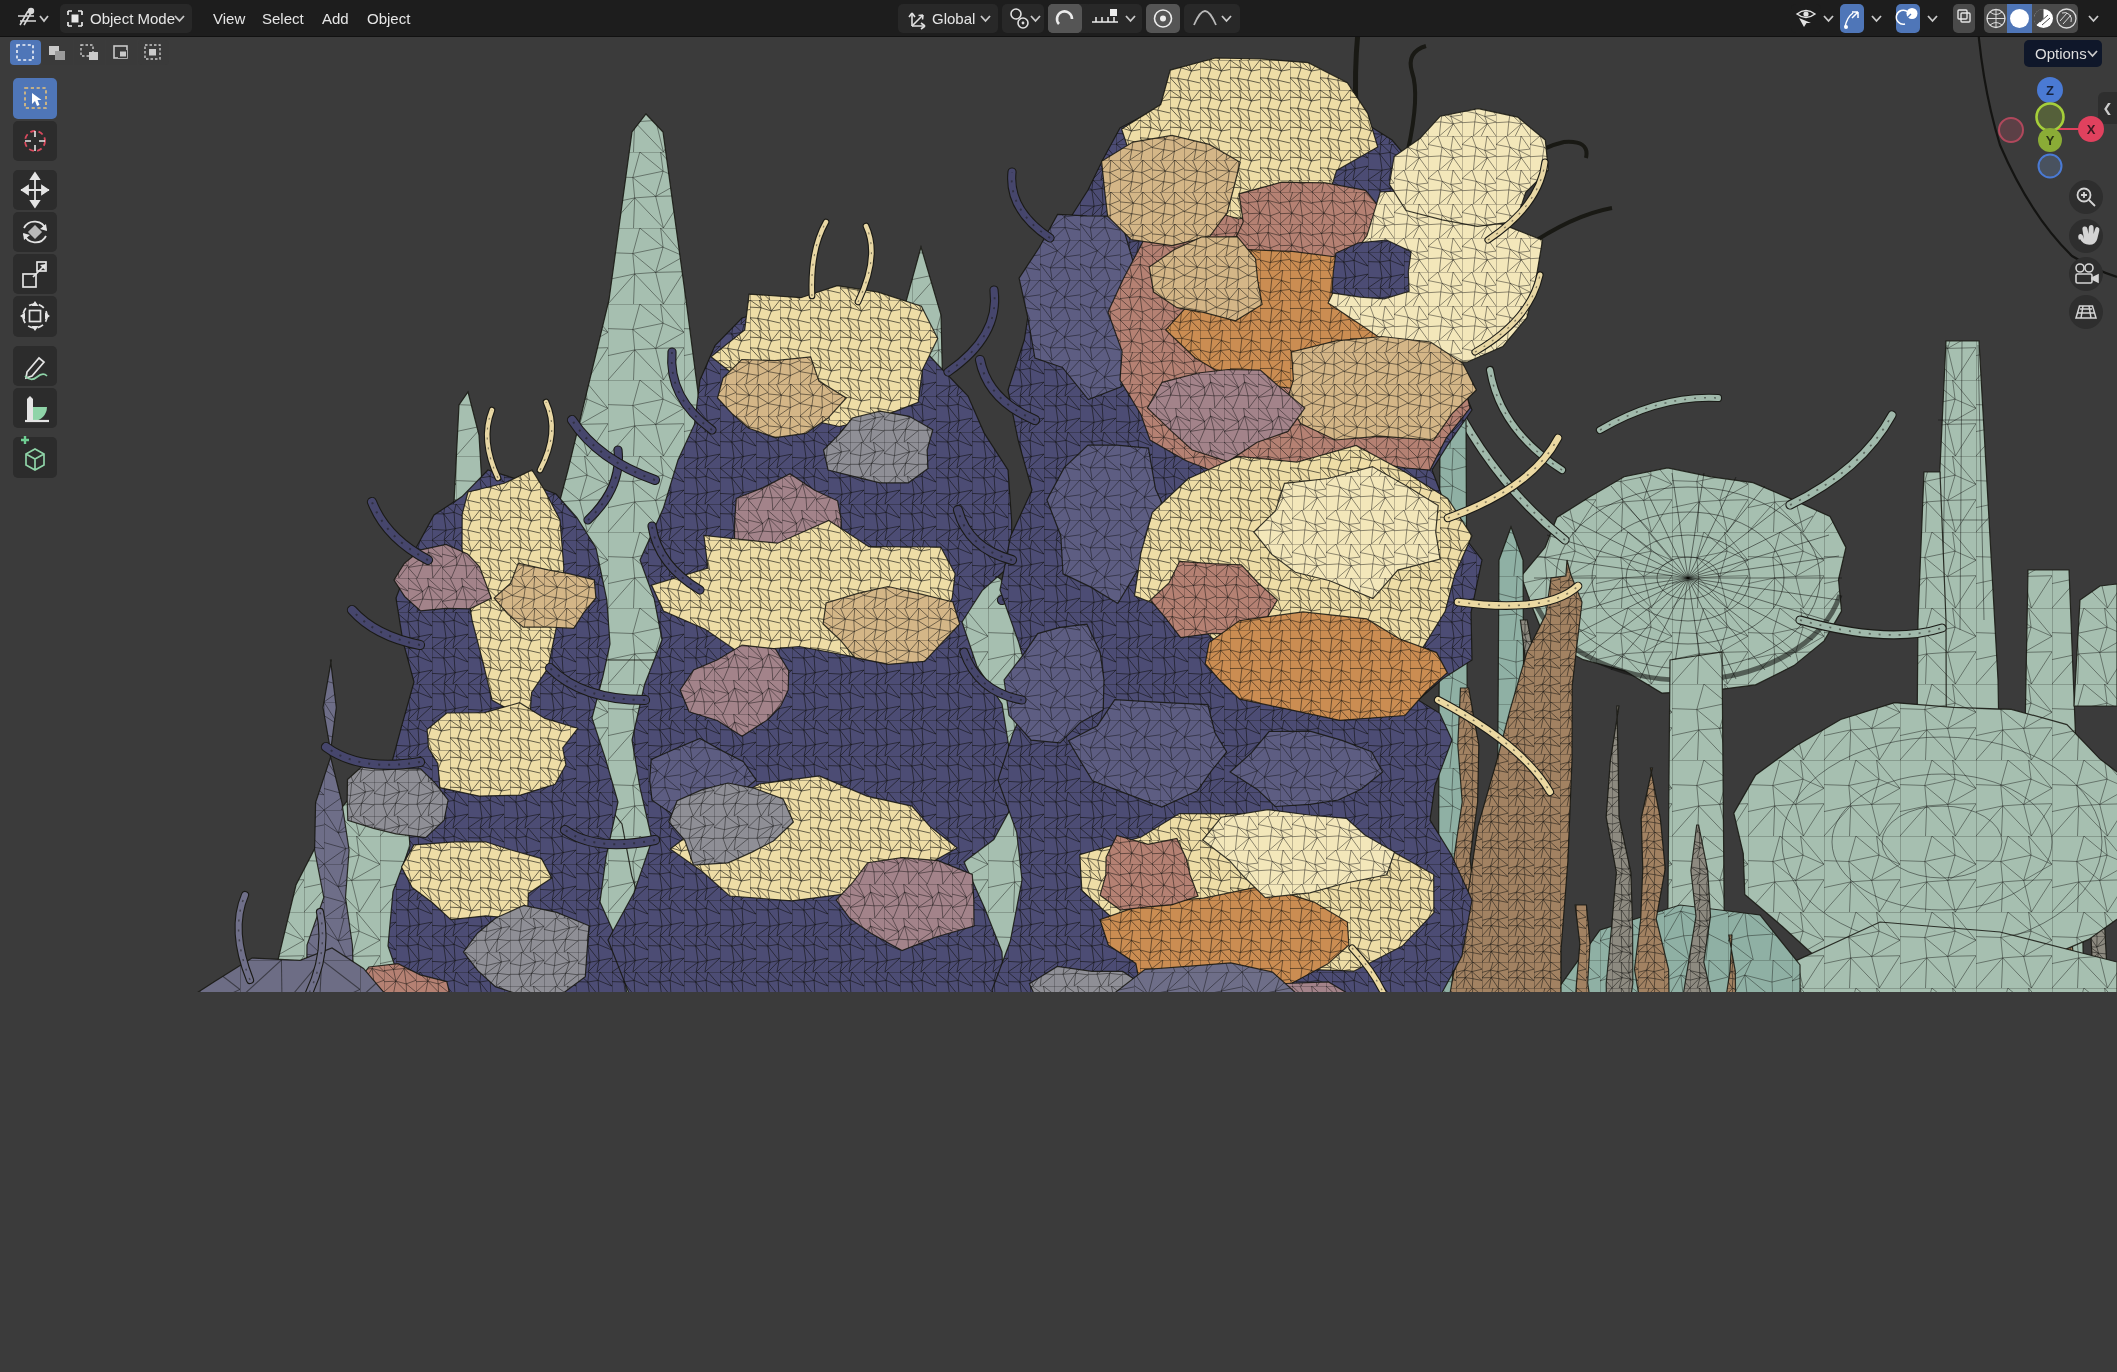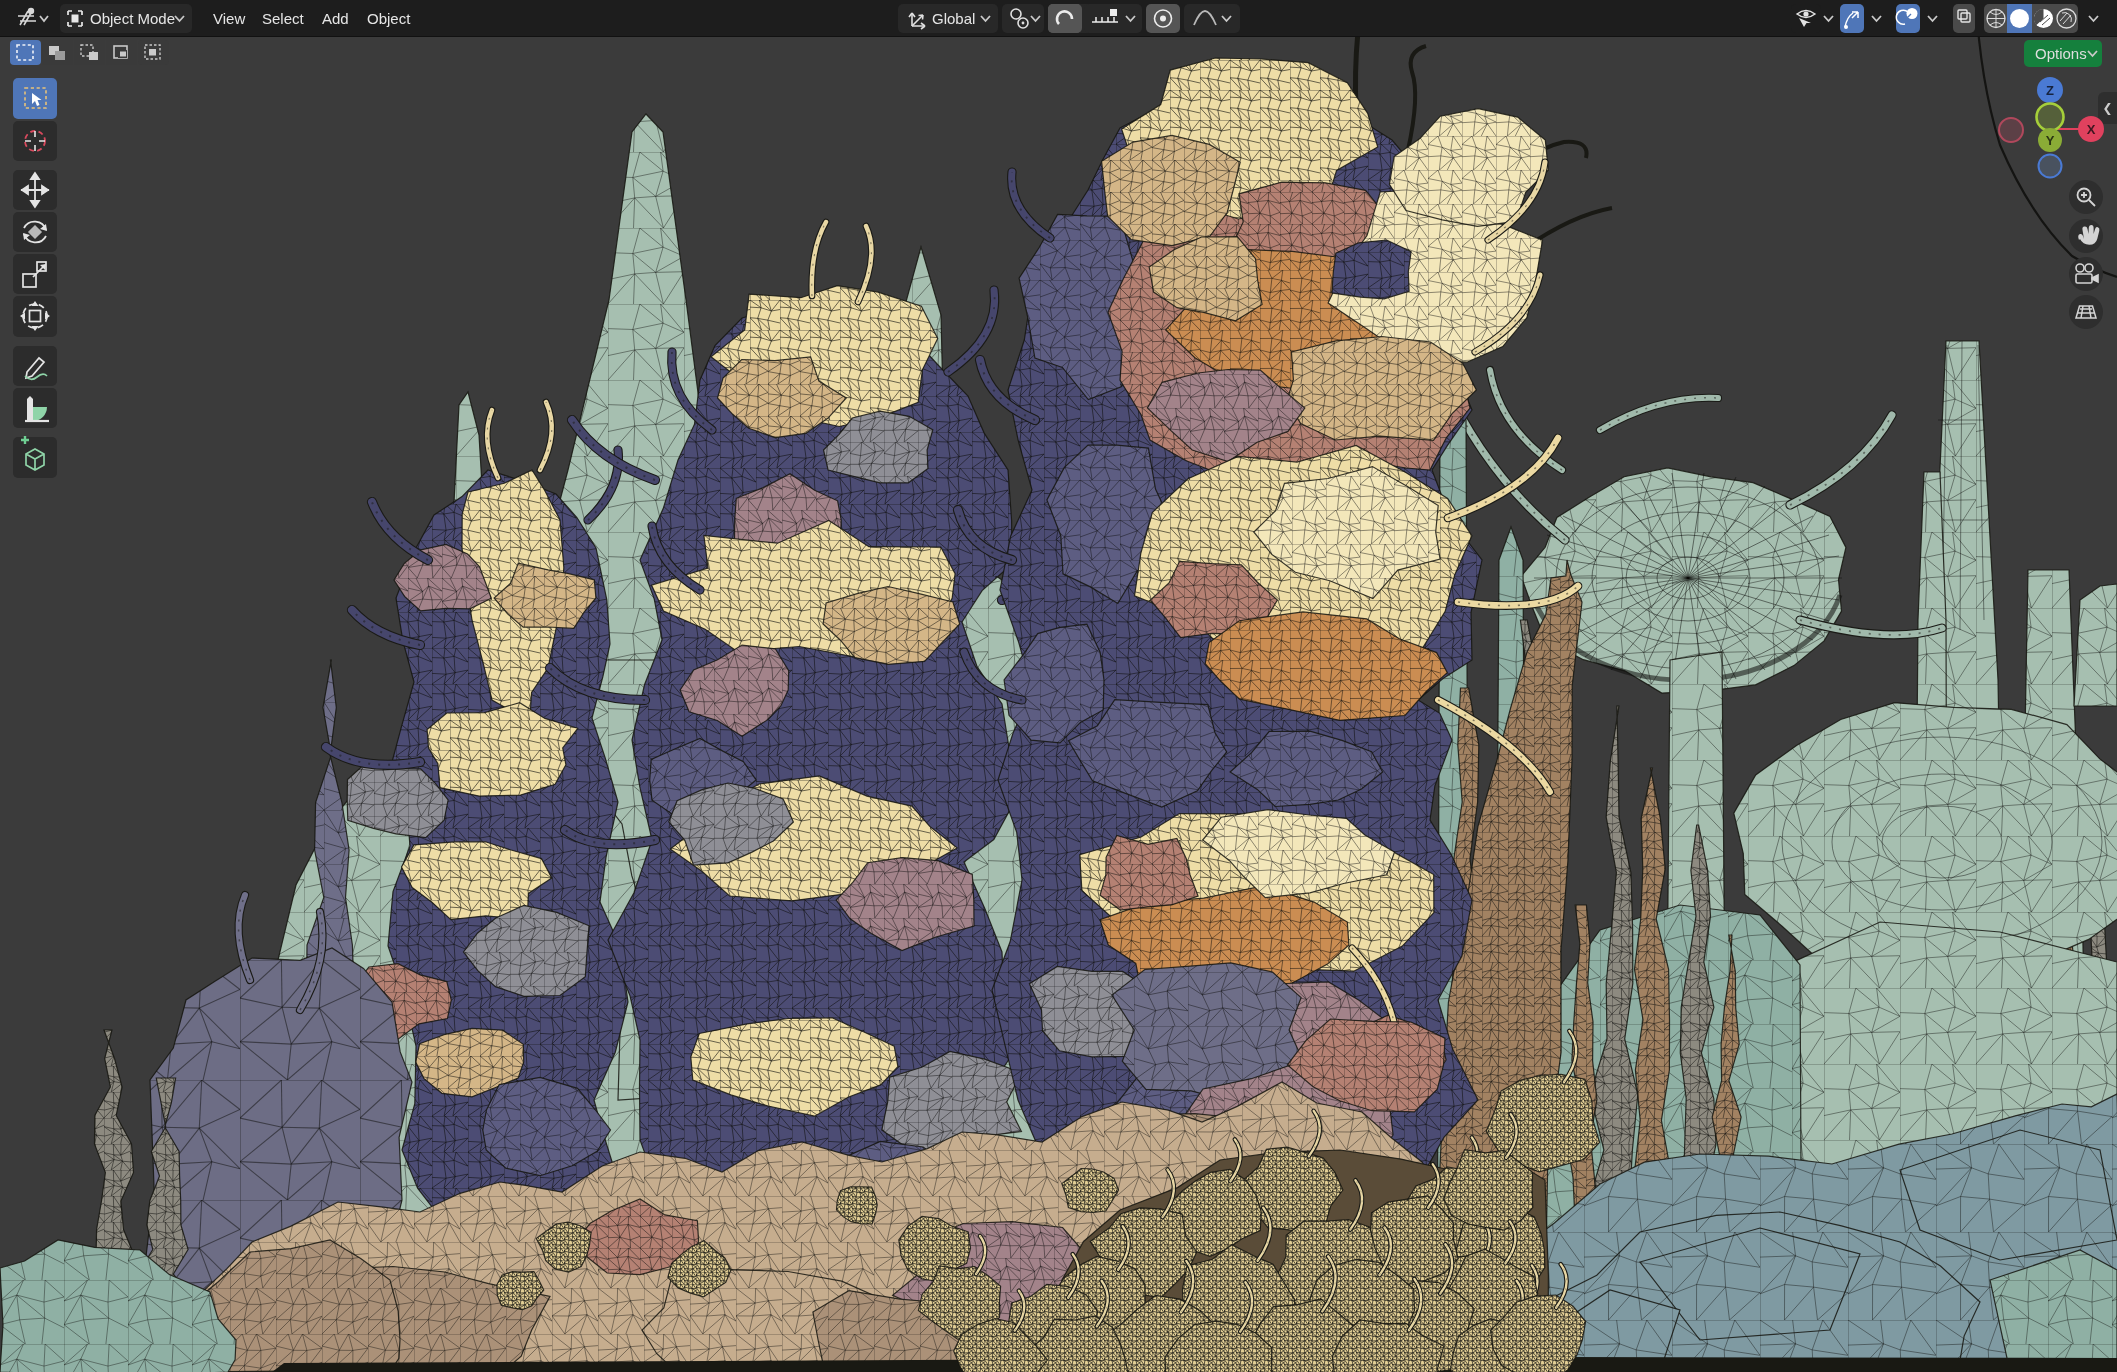--- a/index.html
+++ b/index.html
@@ -1,18 +1,18 @@
 <!DOCTYPE html>
 <html><head><meta charset="utf-8">
 <style>
 html,body{margin:0;padding:0;background:#3b3b3b;width:2117px;height:1372px;overflow:hidden}
 *{box-sizing:border-box}
 </style></head>
 <body>
-<div style="position:relative;width:2117px;height:1372px;overflow:hidden">
+<div style="position:relative;width:2117px;height:992px;overflow:hidden">
 <svg width="2117" height="1372" viewBox="0 0 2117 1372" style="position:absolute;left:0;top:0">
 <defs>
         <pattern id="teal" width="76" height="76" patternUnits="userSpaceOnUse">
           <rect width="76" height="76" fill="#a6bfb0"></rect>
           <line x1="0.0" y1="0.0" x2="31.8" y2="0.0" stroke="rgba(12,12,10,0.42)" stroke-width="1.0"></line>
           <line x1="0.0" y1="0.0" x2="0.0" y2="24.6" stroke="rgba(12,12,10,0.42)" stroke-width="1.0"></line>
           <line x1="0.0" y1="24.6" x2="24.8" y2="25.5" stroke="rgba(12,12,10,0.42)" stroke-width="1.0"></line>
           <line x1="0.0" y1="24.6" x2="0.0" y2="51.6" stroke="rgba(12,12,10,0.42)" stroke-width="1.0"></line>
           <line x1="0.0" y1="51.6" x2="26.7" y2="45.9" stroke="rgba(12,12,10,0.42)" stroke-width="1.0"></line>
           <line x1="0.0" y1="51.6" x2="0.0" y2="76.0" stroke="rgba(12,12,10,0.42)" stroke-width="1.0"></line>
@@ -1118,21 +1118,21 @@
     <path d="M20 345 a14 14 0 0 0 14 -14 l-14 0 Z" fill="#8fd4a8"></path>
     <path d="M12 345 h24" stroke="#e4e4e4" stroke-width="2.2"></path>
   </g>
 
   <g stroke="#8fd4a8" stroke-width="1.7" fill="none">
     <path d="M13 378 l9 -5 l9 5 l0 11 l-9 5 l-9 -5 Z M13 378 l9 5 l9 -5 M22 383 v11"></path>
   </g>
   <path d="M12 368 v-8 M8 364 h8" stroke="#6fcf93" stroke-width="2.4" fill="none"></path>
 </svg>
 
-<div style="position:absolute;left:2024px;top:40px;width:78px;height:27px;background:#15803d;border-radius:5px;color:#dedede;font-family:'Liberation Sans',sans-serif;font-size:15px;line-height:27px;text-align:left;padding-left:11px;box-sizing:border-box">Options</div>
+<div style="position:absolute;left:2024px;top:40px;width:78px;height:27px;background:#0f172a;border-radius:5px;color:#dedede;font-family:'Liberation Sans',sans-serif;font-size:15px;line-height:27px;text-align:left;padding-left:11px;box-sizing:border-box">Options</div>
 <svg width="14" height="10" style="position:absolute;left:2086px;top:49px">
       <path d="M2 2 l4.5 5 l4.5 -5" stroke="#c9c9c9" stroke-width="1.8" fill="none"></path>
     </svg>
 
 <div style="position:absolute;left:2098px;top:92px;width:19px;height:32px;background:#2e2e2e;border-radius:6px 0 0 6px;color:#ccc;font-family:'Liberation Sans',sans-serif;font-size:12px;line-height:32px;text-align:center">❮</div>
 
 <svg width="130" height="280" style="position:absolute;left:1985px;top:62px" font-family="Liberation Sans, sans-serif">
   <g stroke-width="2.2">
     <line x1="65" y1="67" x2="65" y2="38" stroke="#3b6cc7"></line>
     <line x1="65" y1="67" x2="106" y2="67" stroke="#e0415e"></line>

